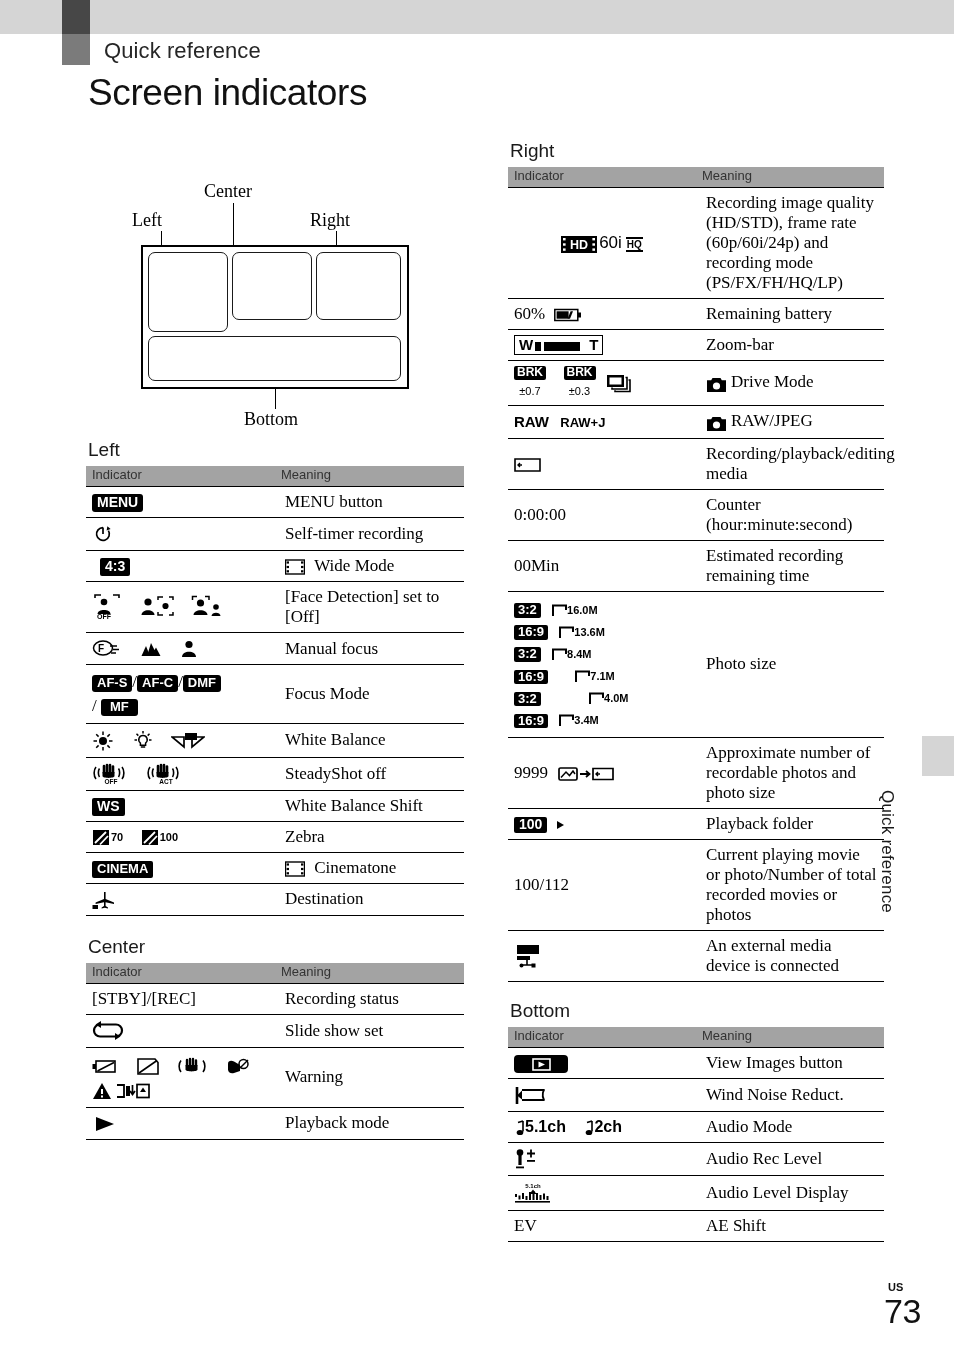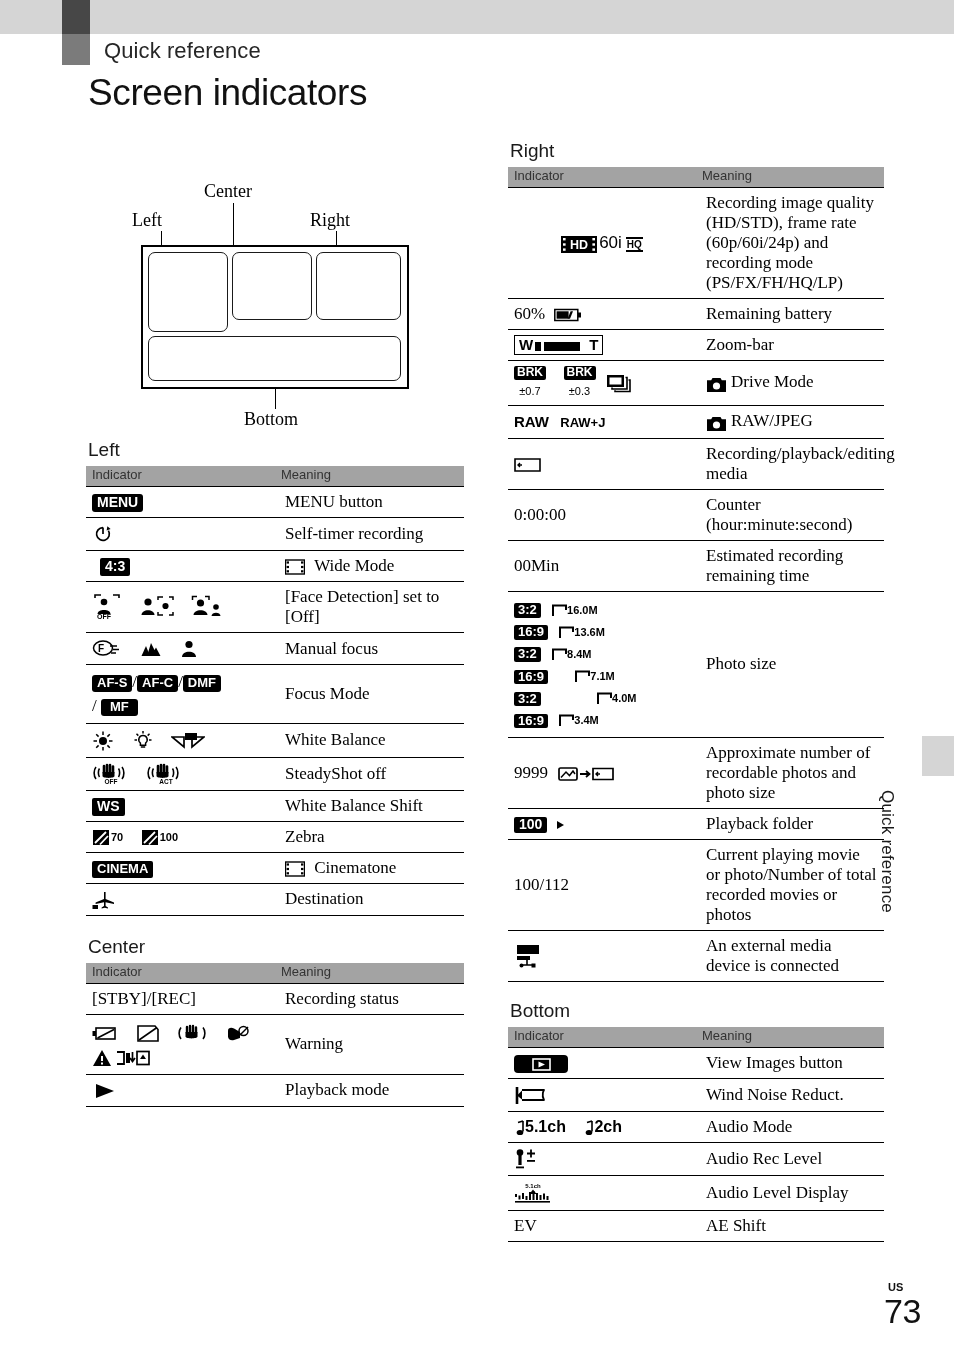--- a/index.html
+++ b/index.html
@@ -420,20 +420,30 @@
         <th class="ind-c">Indicator</th>
         <th>Meaning</th>
       </tr>
     </thead>
     <tbody>
       <tr>
         <td class="ind-c">[STBY]/[REC]</td>
         <td class="meaning">Recording status</td>
       </tr>
       <tr>
+        <td class="ind-c">
+          <svg class="ic" width="32" height="22" viewBox="0 0 32 22">
+            <path d="M8 4.5 L24 4.5 A6 6 0 0 1 24 16.5 L8 16.5 A6 6 0 0 1 8 4.5 Z" fill="none" stroke="#000" stroke-width="2.2"></path>
+            <path d="M9 1 L9 8 L3.5 4.5 Z" fill="#000"></path>
+            <path d="M23 13 L23 20 L28.5 16.5 Z" fill="#000"></path>
+          </svg>
+        </td>
+        <td class="meaning">Slide show set</td>
+      </tr>
+      <tr>
         <td class="ind-c" style="padding-top:7px;padding-bottom:7px;">
           <span class="nowrap">
             <svg class="ic" width="26" height="17" viewBox="0 0 26 17">
               <rect x="4" y="3" width="19" height="11" fill="none" stroke="#000" stroke-width="1.6"></rect>
               <rect x="0.5" y="6" width="3.5" height="5" fill="#000"></rect>
               <path d="M5.5 13 L22 4.5" stroke="#000" stroke-width="1.6"></path>
             </svg>
             <span class="gap"></span>
             <svg class="ic" width="24" height="19" viewBox="0 0 24 19">
               <path d="M2 2 L19 2 L22 5.5 L22 17 L2 17 Z" fill="none" stroke="#000" stroke-width="1.6"></path>
@@ -633,21 +643,21 @@
             <span class="badge md sq" style="padding:0 4px;">16:9</span>
             <span class="gl" style="margin-left:23px;">
               <svg class="ic" width="15" height="13" viewBox="0 0 15 13">
                   <path d="M1 12 L1 1.5 L14 1.5 L14 6" fill="none" stroke="#000" stroke-width="2"></path>
                 </svg>
                 <span class="subsc">7.1M</span>
             </span>
           </span>
           <span class="stacked" style="margin-bottom:2px;">
             <span class="badge md sq" style="padding:0 4px;">3:2</span>
-            <span class="gl" style="margin-left:24px;padding-left:28px;">
+            <span class="gl" style="margin-left:16px;padding-left:28px;">
               <svg class="ic" width="15" height="13" viewBox="0 0 15 13">
                   <path d="M1 12 L1 1.5 L14 1.5 L14 6" fill="none" stroke="#000" stroke-width="2"></path>
                 </svg>
                 <span class="subsc">4.0M</span>
             </span>
           </span>
           <span class="stacked">
             <span class="badge md sq" style="padding:0 4px;">16:9</span>
             <span class="gl" style="margin-left:7px;">
               <svg class="ic" width="15" height="13" viewBox="0 0 15 13">

